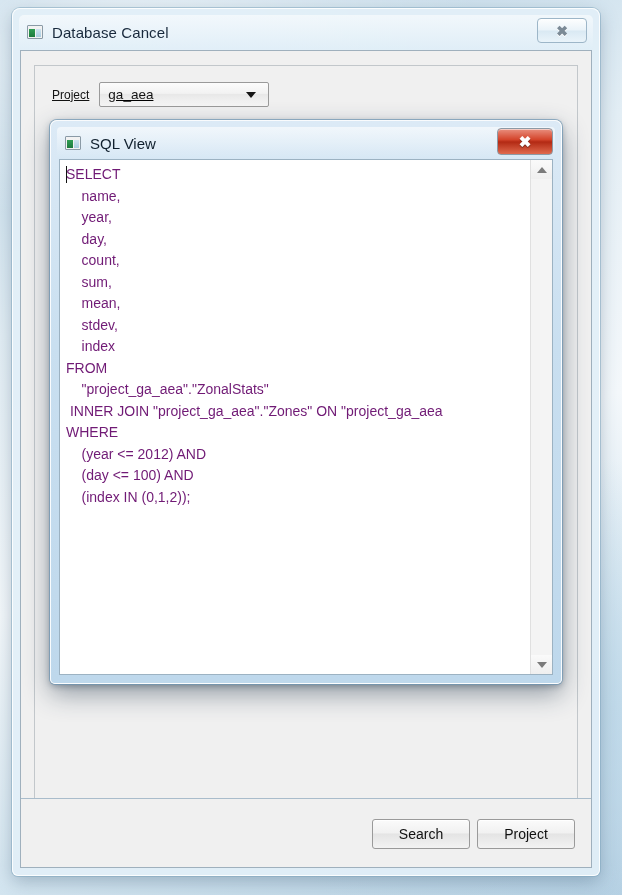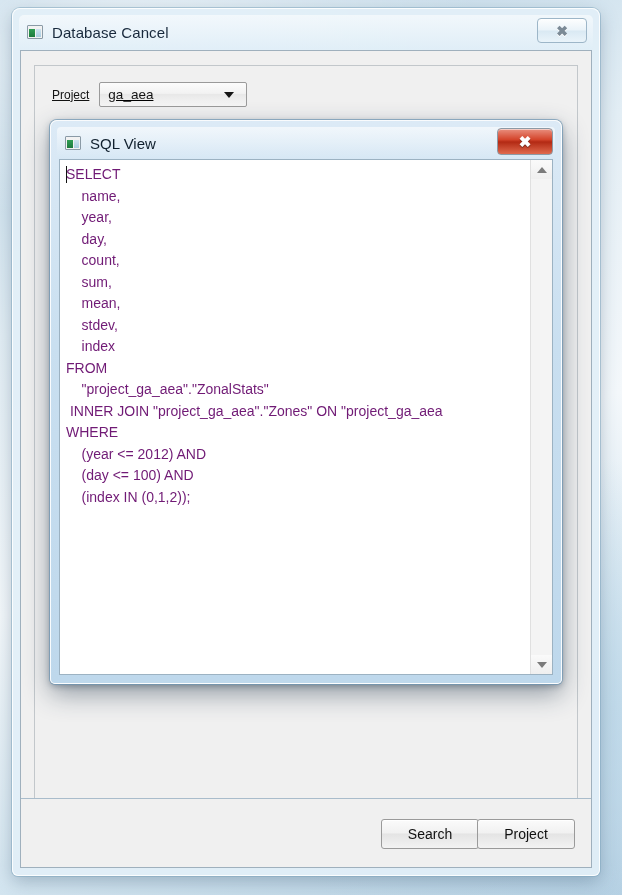--- a/index.html
+++ b/index.html
@@ -132,21 +132,21 @@
     display: flex;
     align-items: center;
   }
   #project-label {
     font-size: 12px;
     color: #121212;
     margin-right: 10px;
     text-decoration: underline;
   }
   #project-combo {
-    width: 148px;
+    width: 170px;
     height: 25px;
     border: 1px solid #9a9a9a;
     border-radius: 2px;
     background: linear-gradient(180deg, #fcfcfc 0%, #f2f2f2 45%, #e8e8e8 50%, #f6f6f6 100%);
     box-sizing: border-box;
     display: flex;
     align-items: center;
     position: relative;
     cursor: pointer;
     text-decoration: underline;
@@ -184,21 +184,21 @@
     background: linear-gradient(180deg, #fbfbfb 0%, #f1f1f1 46%, #e4e4e4 50%, #f3f3f3 100%);
     font-size: 14px;
     color: #101010;
     display: flex;
     align-items: center;
     justify-content: center;
     box-sizing: border-box;
     cursor: pointer;
     box-shadow: inset 0 1px 0 rgba(255,255,255,0.9);
   }
-  #search-button { right: 112px; }
+  #search-button { right: 121px; }
   #cancel-button { right: 16px; }
 
   
   #sql-dialog {
     position: absolute;
     left: 50px;
     top: 120px;
     width: 512px;
     height: 564px;
     border-radius: 7px 7px 5px 5px;

